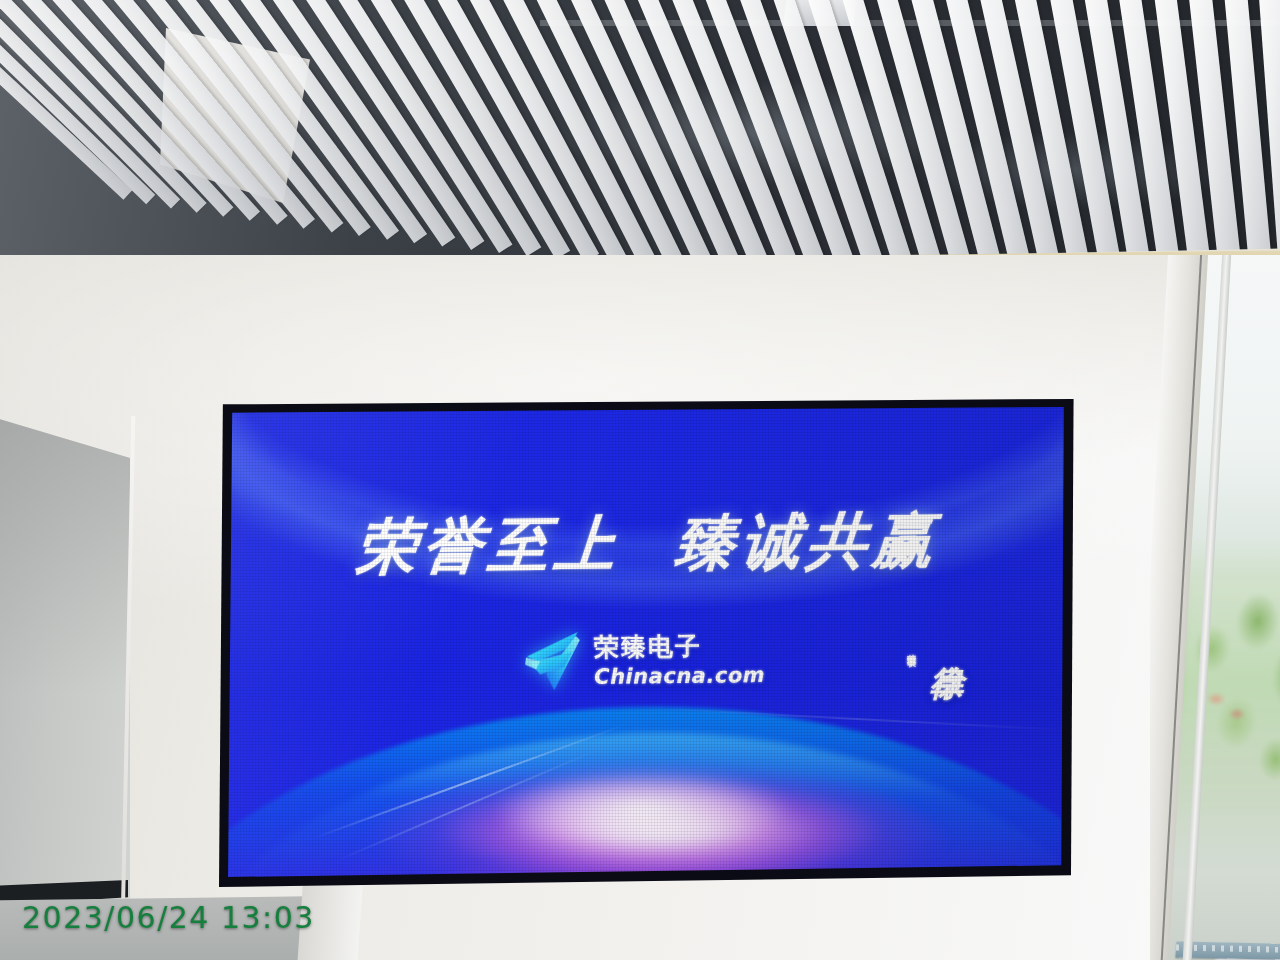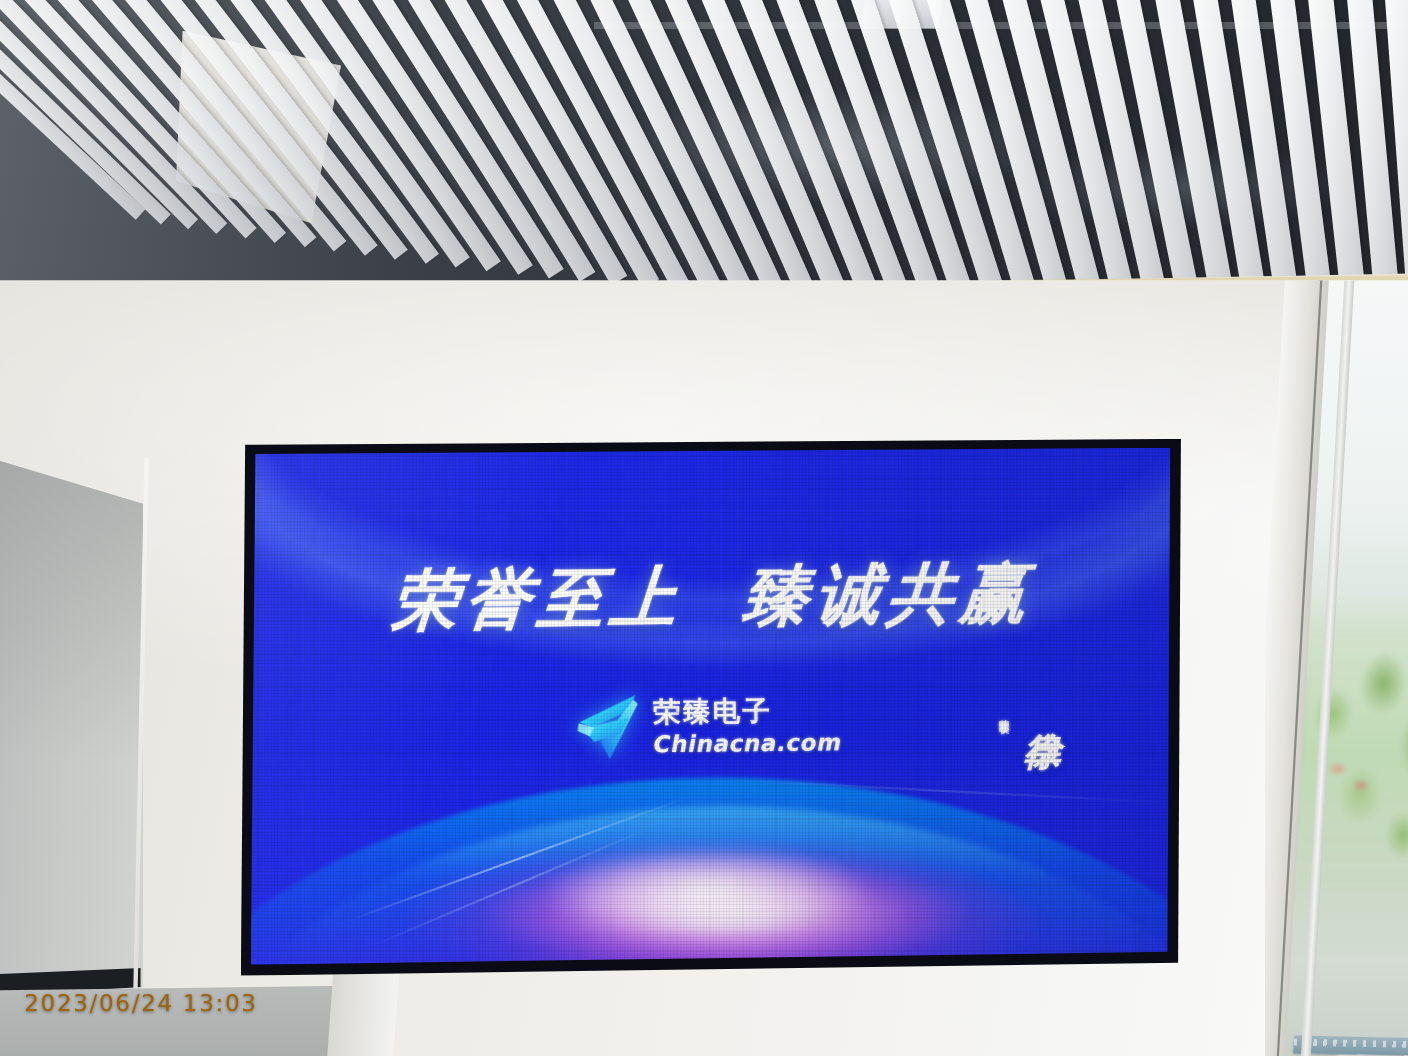--- a/index.html
+++ b/index.html
@@ -341,23 +341,23 @@
     font-family:"DejaVu Sans", sans-serif;
     font-size:9px;font-weight:600;
     letter-spacing:1px;
     writing-mode:vertical-rl;
     text-shadow:0 0 3px rgba(255,255,255,.6);
   }
 
   
   .timestamp{
     position:absolute;left:22px;top:900px;
-    color:#a16207;
+    color:#15803d;
     font-family:"DejaVu Sans", sans-serif;
-    font-size:21px;
+    font-size:30px;
     font-weight:400;
     letter-spacing:1.5px;
     text-shadow:0 1px 3px rgba(0,0,0,.45);
     white-space:nowrap;
   }
 </style>
 </head>
 <body>
 
 <div id="scene">

